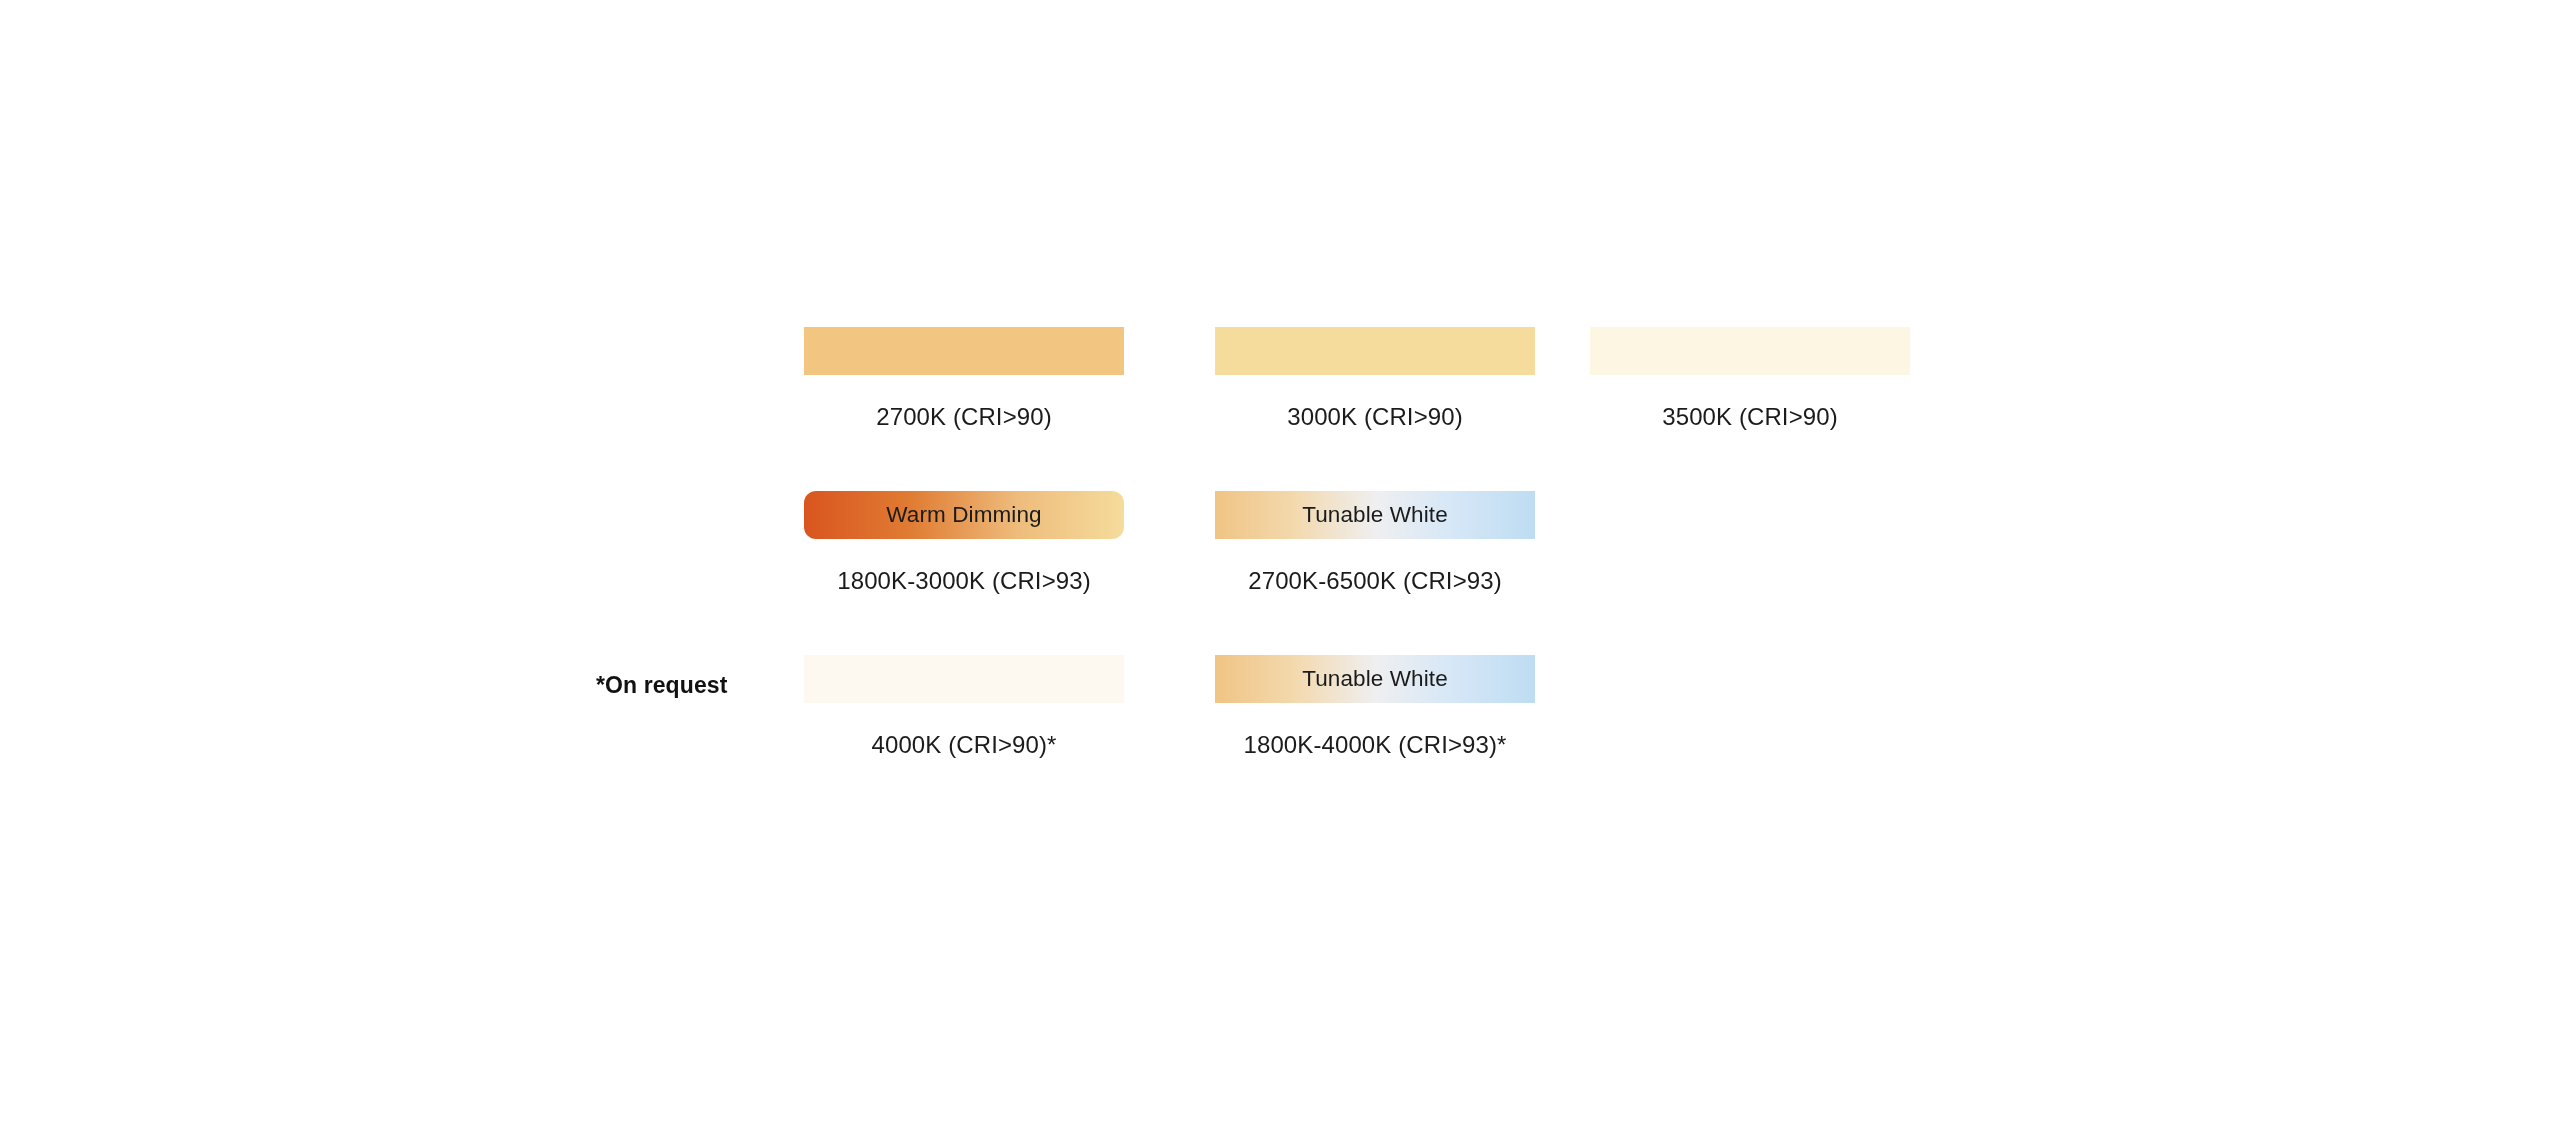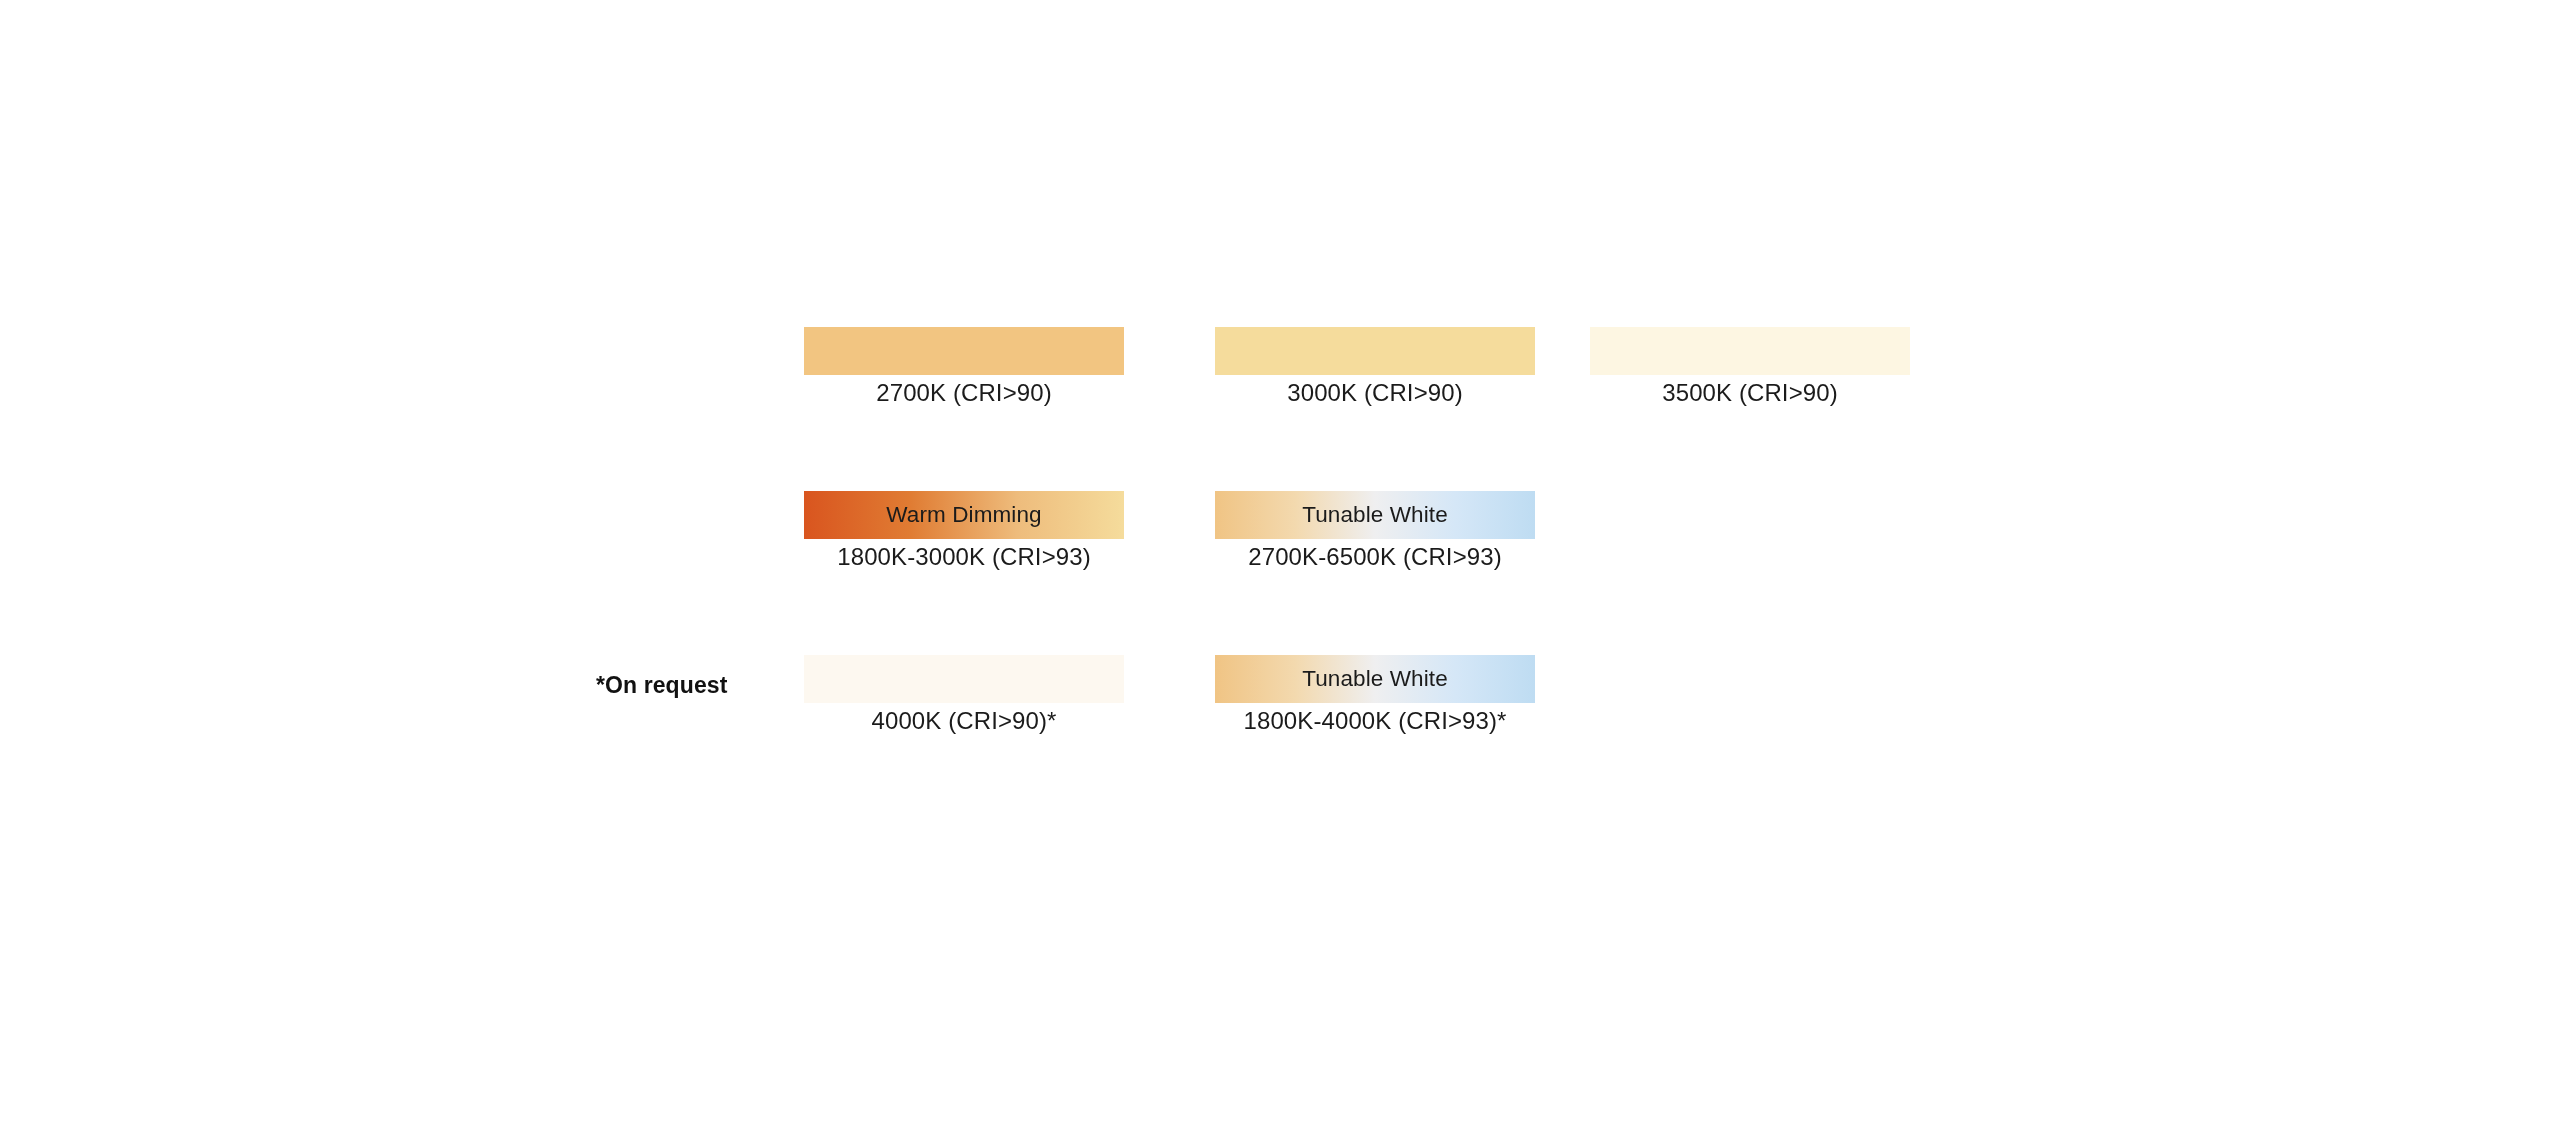--- a/index.html
+++ b/index.html
@@ -50,21 +50,21 @@
   .swatch-label {
     font-size: 22.5px;
     font-weight: 400;
     color: #1b1b1b;
     letter-spacing: 0.1px;
     line-height: 1;
     white-space: nowrap;
   }
 
   .caption {
-    margin-top: 5px;
+    margin-top: 29px;
     text-align: center;
     font-size: 24px;
     font-weight: 400;
     color: #1b1b1b;
     letter-spacing: 0.1px;
     line-height: 1.1;
     white-space: nowrap;
   }
 
   
@@ -100,21 +100,21 @@
     <div class="cct-cell col-2">
       <div class="swatch" style="background: rgb(253, 246, 226);">
         
       </div>
       <div class="caption">3500K (CRI&gt;90)</div>
     </div>
   </div>
 
   <div class="cct-row row-2">
     <div class="cct-cell col-0">
-      <div class="swatch" style="background: linear-gradient(to right, rgb(217, 85, 31), rgb(224, 124, 51), rgb(238, 188, 124), rgb(245, 220, 156));">
+      <div class="swatch" style="background: linear-gradient(to right, rgb(217, 85, 31), rgb(224, 124, 51), rgb(238, 188, 124), rgb(245, 220, 156)); border-radius: 12px;">
         <span class="swatch-label">Warm Dimming</span>
       </div>
       <div class="caption">1800K-3000K (CRI&gt;93)</div>
     </div>
     <div class="cct-cell col-1">
       <div class="swatch" style="background: linear-gradient(to right, rgb(240, 196, 132), rgb(243, 217, 174), rgb(239, 239, 240), rgb(213, 231, 247), rgb(190, 220, 242));">
         <span class="swatch-label">Tunable White</span>
       </div>
       <div class="caption">2700K-6500K (CRI&gt;93)</div>
     </div>

